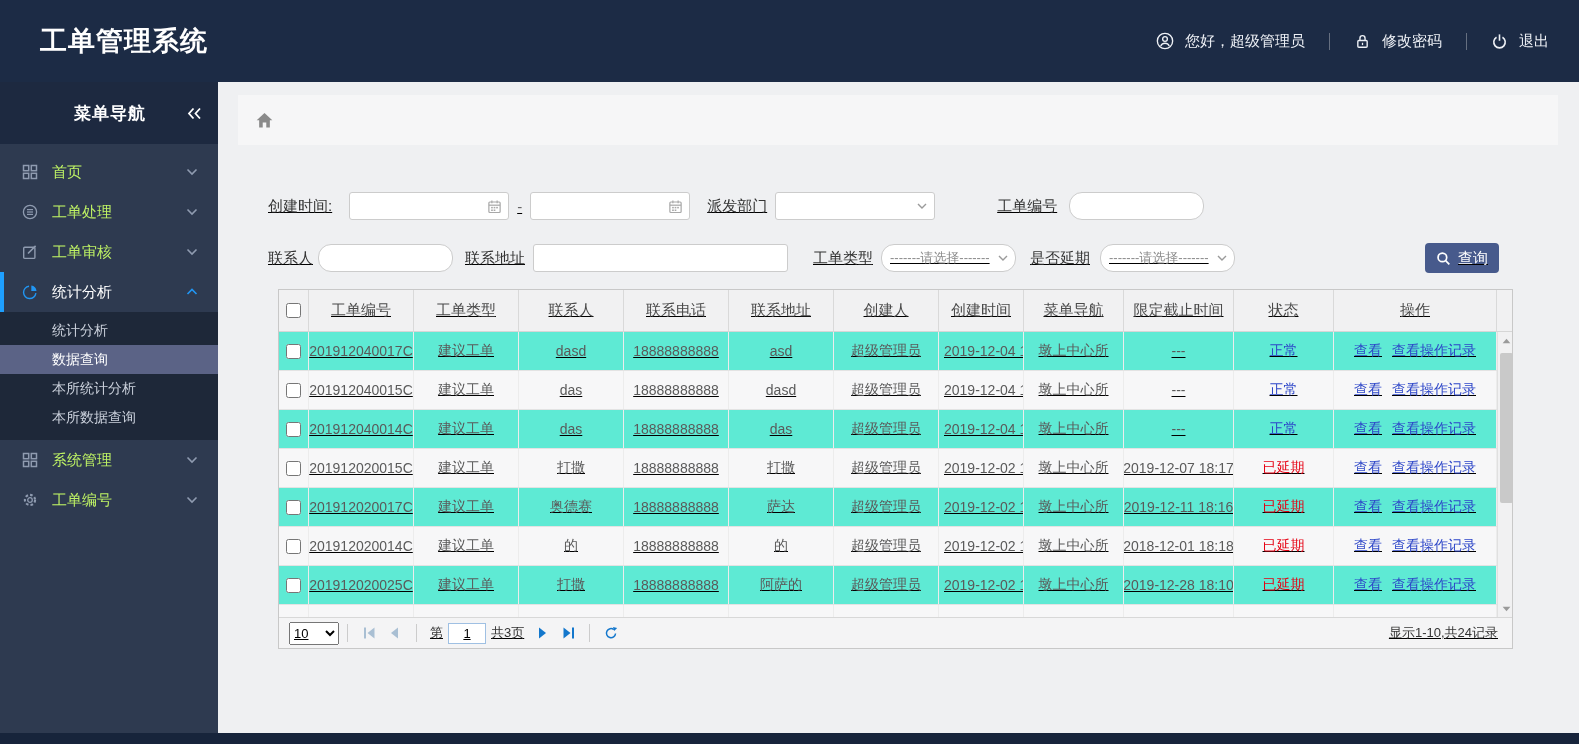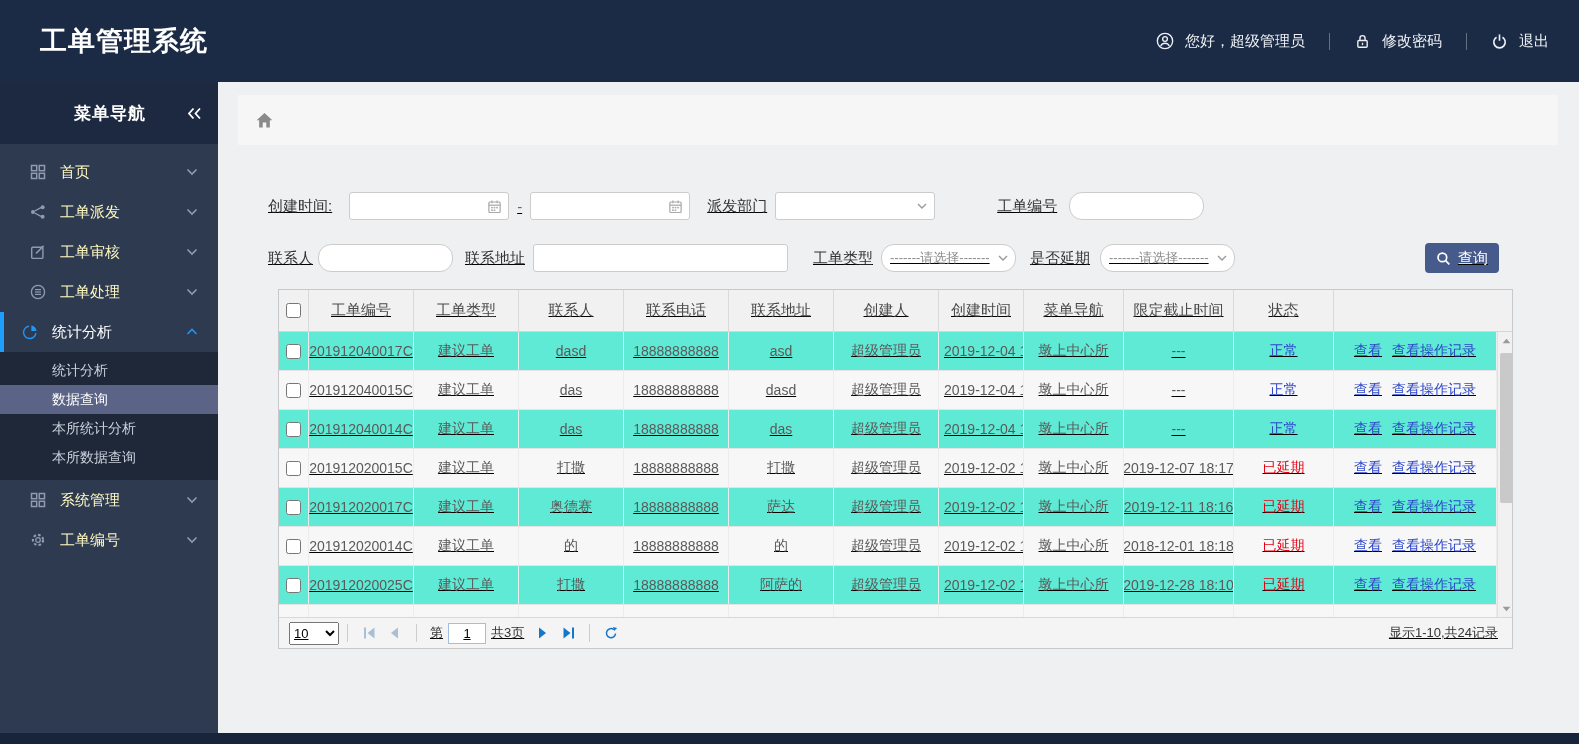--- a/index.html
+++ b/index.html
@@ -18,21 +18,21 @@
   
   .layout { display:flex; height:651px; }
   .footer { height:11px; background:#17243b; }
 
   
   .sidebar { width:218px; background:#2e3a50; flex-shrink:0; }
   .sidebar-header { height:62px; background:#1d2940; display:flex; align-items:center; color:#fff; }
   .sidebar-title { font-size:17px; font-weight:bold; margin-left:74px; letter-spacing:1px; }
   .collapse { margin-left:auto; margin-right:16px; color:#fff; cursor:pointer; }
   .menu { padding-top:8px; }
-  .menu-item { height:40px; display:flex; align-items:center; padding-left:28px; color:#fef9c3; font-size:15px; cursor:pointer; }
+  .menu-item { height:40px; display:flex; align-items:center; padding-left:20px; color:#bef264; font-size:15px; cursor:pointer; }
   .mi-icon { width:19px; color:#8f9bb0; }
   .mi-label { margin-left:13px; }
   .mi-chevron { margin-left:auto; margin-right:20px; color:#8f9bb0; }
   .menu-item.active { border-left:4px solid #1e9fff; padding-left:16px; color:#fff; }
   .menu-item.active .mi-icon, .menu-item.active .mi-chevron { color:#2196f3; }
   .submenu { background:#1e2839; padding:4px 0 8px; }
   .submenu-item { height:29px; line-height:29px; padding-left:52px; color:#ccd2dd; font-size:14px; cursor:pointer; }
   .submenu-item.selected { background:#5b6386; color:#fff; }
 
   
@@ -173,64 +173,43 @@
           <span class="mi-label">首页</span>
           <span class="icn mi-chevron">
             <svg width="12" height="8" viewBox="0 0 12 8">
               <polyline points="1.5,1.5 6,6 10.5,1.5" fill="none" stroke="currentColor" stroke-width="1.6"></polyline>
             </svg>
           </span>
         </div>
         <div class="menu-item">
           <span class="icn mi-icon">
             <svg width="16" height="16" viewBox="0 0 16 16">
-              <g stroke="currentColor" stroke-width="1.3">
-                <line x1="4.6" y1="7" x2="11" y2="3.6"></line>
-                <line x1="4.6" y1="9" x2="11" y2="12.4"></line>
-              </g>
-              <g fill="currentColor">
-                <circle cx="3" cy="8" r="2"></circle>
-                <circle cx="12.6" cy="3.2" r="2"></circle>
-                <circle cx="12.6" cy="12.8" r="2"></circle>
-              </g>
-            </svg>
-          </span>
-          <span class="mi-label">工单派发</span>
+              <circle cx="8" cy="8" r="6.6" fill="none" stroke="currentColor" stroke-width="1.3"></circle>
+              <g stroke="currentColor" stroke-width="1.2">
+                <line x1="5" y1="5.6" x2="11" y2="5.6"></line>
+                <line x1="5" y1="8" x2="11" y2="8"></line>
+                <line x1="5" y1="10.4" x2="11" y2="10.4"></line>
+              </g>
+            </svg>
+          </span>
+          <span class="mi-label">工单处理</span>
           <span class="icn mi-chevron">
             <svg width="12" height="8" viewBox="0 0 12 8">
               <polyline points="1.5,1.5 6,6 10.5,1.5" fill="none" stroke="currentColor" stroke-width="1.6"></polyline>
             </svg>
           </span>
         </div>
         <div class="menu-item">
           <span class="icn mi-icon">
             <svg width="16" height="16" viewBox="0 0 16 16">
               <rect x="1.7" y="3.2" width="11.2" height="11.2" rx="1" fill="none" stroke="currentColor" stroke-width="1.4"></rect>
               <line x1="6" y1="9.5" x2="13.6" y2="1.9" stroke="currentColor" stroke-width="1.6"></line>
             </svg>
           </span>
           <span class="mi-label">工单审核</span>
-          <span class="icn mi-chevron">
-            <svg width="12" height="8" viewBox="0 0 12 8">
-              <polyline points="1.5,1.5 6,6 10.5,1.5" fill="none" stroke="currentColor" stroke-width="1.6"></polyline>
-            </svg>
-          </span>
-        </div>
-        <div class="menu-item">
-          <span class="icn mi-icon">
-            <svg width="16" height="16" viewBox="0 0 16 16">
-              <circle cx="8" cy="8" r="6.6" fill="none" stroke="currentColor" stroke-width="1.3"></circle>
-              <g stroke="currentColor" stroke-width="1.2">
-                <line x1="5" y1="5.6" x2="11" y2="5.6"></line>
-                <line x1="5" y1="8" x2="11" y2="8"></line>
-                <line x1="5" y1="10.4" x2="11" y2="10.4"></line>
-              </g>
-            </svg>
-          </span>
-          <span class="mi-label">工单处理</span>
           <span class="icn mi-chevron">
             <svg width="12" height="8" viewBox="0 0 12 8">
               <polyline points="1.5,1.5 6,6 10.5,1.5" fill="none" stroke="currentColor" stroke-width="1.6"></polyline>
             </svg>
           </span>
         </div>
         <div class="menu-item active">
           <span class="icn mi-icon">
             <svg width="16" height="16" viewBox="0 0 16 16">
               <path d="M7 2.2 A6.2 6.2 0 1 0 13.9 9.2" fill="none" stroke="currentColor" stroke-width="1.4"></path>
@@ -393,20 +372,21 @@
           <div class="th" style="width: 105px;">工单编号</div>
           <div class="th" style="width: 105px;">工单类型</div>
           <div class="th" style="width: 105px;">联系人</div>
           <div class="th" style="width: 105px;">联系电话</div>
           <div class="th" style="width: 105px;">联系地址</div>
           <div class="th" style="width: 105px;">创建人</div>
           <div class="th" style="width: 85px;">创建时间</div>
           <div class="th" style="width: 100px;">菜单导航</div>
           <div class="th" style="width: 110px;">限定截止时间</div>
           <div class="th" style="width: 100px;">状态</div>
+          <div class="th" style="width: 163px;">操作</div>
           <div class="th filler"></div>
         </div>
       <div class="grid-body">
         <div class="rows-col" id="grid-rows">
             <div class="tr">
               <div class="td" style="width: 30px;">
                 <input type="checkbox" style="">
               </div>
               <div class="td" style="width: 105px;">201912040017C</div>
               <div class="td" style="width: 105px;">建议工单</div>

